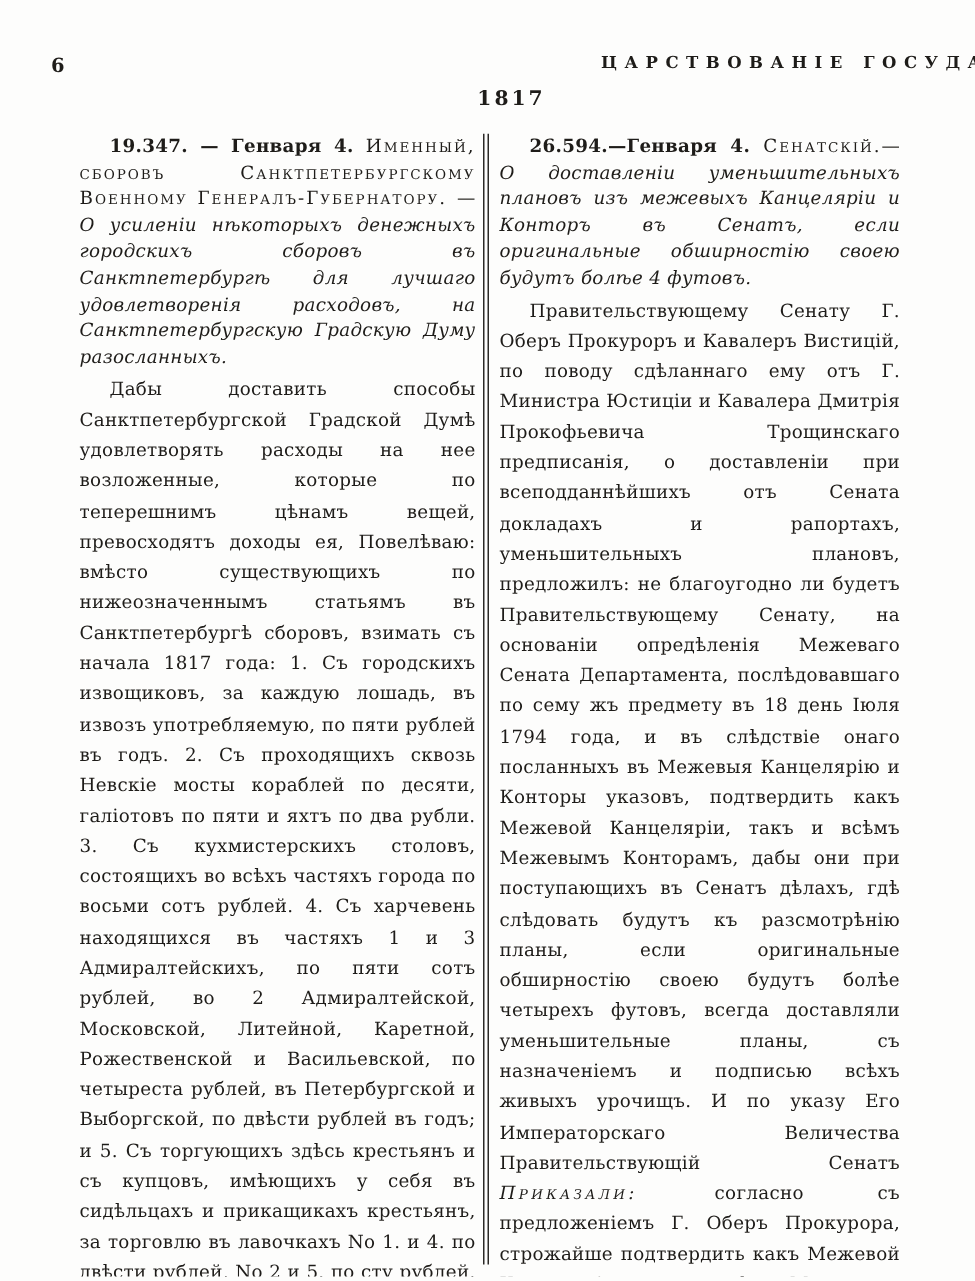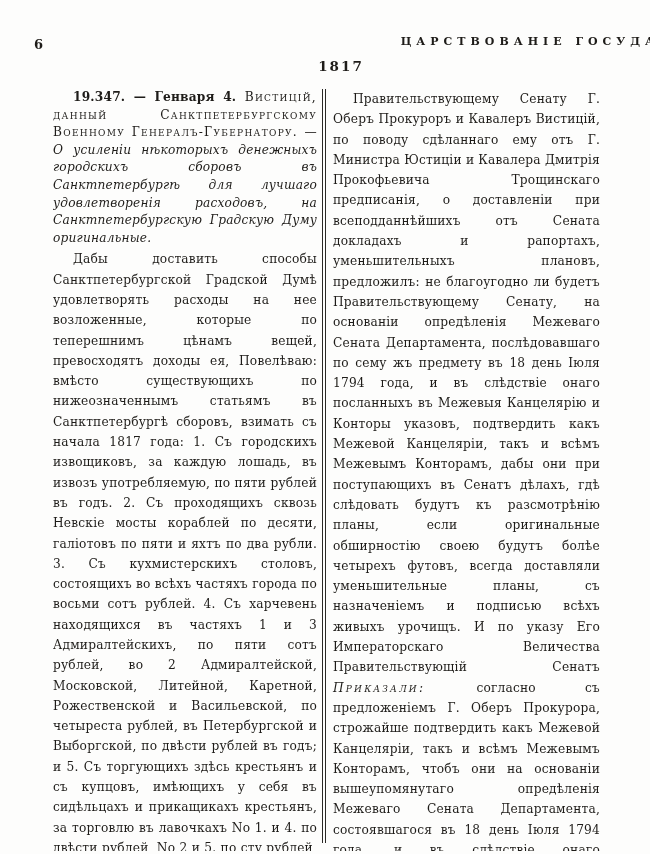--- a/index.html
+++ b/index.html
@@ -71,27 +71,28 @@
 
 <div class="page">
 
   <div class="page-number">6</div>
   <div class="header-title">ЦАРСТВОВАНІЕ ГОСУДАРЯ</div>
   <div class="header-year">1817</div>
 
   <div class="columns">
 
     <div class="col col-left">
-      <p class="entry-heading"><span class="bd">19.347. — Генваря 4. </span><span class="sc">Вистицій, данный Санктпетербургскому Военному Генералъ-Губернатору. </span><span>— </span><span class="it">О усиленіи нѣкоторыхъ денежныхъ городскихъ сборовъ въ Санктпетербургѣ для лучшаго удовлетворенія расходовъ, на Санктпетербургскую Градскую Думу оригинальные.</span></p>
+      <p class="entry-heading"><span class="bd">19.347. — Генваря 4. </span><span class="sc">Именный, сборовъ Санктпетербургскому Военному Генералъ-Губернатору. </span><span>— </span><span class="it">О усиленіи нѣкоторыхъ денежныхъ городскихъ сборовъ въ Санктпетербургѣ для лучшаго удовлетворенія расходовъ, на Санктпетербургскую Градскую Думу разосланныхъ.</span></p>
       <p>Дабы доставить способы Санктпетербургской Градской Думѣ удовлетворять расходы на нее возложенные, которые по теперешнимъ цѣнамъ вещей, превосходятъ доходы ея, Повелѣваю: вмѣсто существующихъ по нижеозначеннымъ статьямъ въ Санктпетербургѣ сборовъ, взимать съ начала 1817 года: 1. Съ городскихъ извощиковъ, за каждую лошадь, въ извозъ употребляемую, по пяти рублей въ годъ. 2. Съ проходящихъ сквозь Невскіе мосты кораблей по десяти, галіотовъ по пяти и яхтъ по два рубли. 3. Съ кухмистерскихъ столовъ, состоящихъ во всѣхъ частяхъ города по восьми сотъ рублей. 4. Съ харчевень находящихся въ частяхъ 1 и 3 Адмиралтейскихъ, по пяти сотъ рублей, во 2 Адмиралтейской, Московской, Литейной, Каретной, Рожественской и Васильевской, по четыреста рублей, въ Петербургской и Выборгской, по двѣсти рублей въ годъ; и 5. Съ торгующихъ здѣсь крестьянъ и съ купцовъ, имѣющихъ у себя въ сидѣльцахъ и прикащикахъ крестьянъ, за торговлю въ лавочкахъ No 1. и 4. по двѣсти рублей, No 2 и 5. по сту рублей, и No 3 по пятидесяти рублей.</p>
 
     </div>
 
     <div class="divider"></div>
 
     <div class="col col-right">
+      <p class="entry-heading"><span class="bd">26.594.—Генваря 4. </span><span class="sc">Сенатскій.</span><span>—</span><span class="it">О доставленіи уменьшительныхъ плановъ изъ межевыхъ Канцеляріи и Конторъ въ Сенатъ, если оригинальные обширностію своею будутъ болѣе 4 футовъ.</span></p>
       <p><span>Правительствующему Сенату Г. Оберъ Прокуроръ и Кавалеръ Вистицій, по поводу сдѣланнаго ему отъ Г. Министра Юстиціи и Кавалера Дмитрія Прокофьевича Трощинскаго предписанія, о доставленіи при всеподданнѣйшихъ отъ Сената докладахъ и рапортахъ, уменьшительныхъ плановъ, предложилъ: не благоугодно ли будетъ Правительствующему Сенату, на основаніи опредѣленія Межеваго Сената Департамента, послѣдовавшаго по сему жъ предмету въ 18 день Іюля 1794 года, и въ слѣдствіе онаго посланныхъ въ Межевыя Канцелярію и Конторы указовъ, подтвердить какъ Межевой Канцеляріи, такъ и всѣмъ Межевымъ Конторамъ, дабы они при поступающихъ въ Сенатъ дѣлахъ, гдѣ слѣдовать будутъ къ разсмотрѣнію планы, если оригинальные обширностію своею будутъ болѣе четырехъ футовъ, всегда доставляли уменьшительные планы, съ назначеніемъ и подписью всѣхъ живыхъ урочищъ. И по указу Его Императорскаго Величества Правительствующій Сенатъ </span><span class="spaced">Приказали: </span><span>согласно съ предложеніемъ Г. Оберъ Прокурора, строжайше подтвердить какъ Межевой Канцеляріи, такъ и всѣмъ Межевымъ Конторамъ, чтобъ они на основаніи вышеупомянутаго опредѣленія Межеваго Сената Департамента, состоявшагося въ 18 день Іюля 1794 года, и въ слѣдствіе онаго разосланныхъ указовъ, при поступающихъ въ Сенатъ дѣлахъ, гдѣ слѣдовать будутъ къ разсмотрѣнію планы, если оригинальные обширностію своею будутъ болѣе четырехъ футовъ, всегда непремѣнно доставляли уменьшительные планы, съ назначеніемъ подписью на нихъ всѣхъ живыхъ урочищъ.</span></p>
 
     </div>
 
   </div>
 
 </div>
 
 </body></html>

